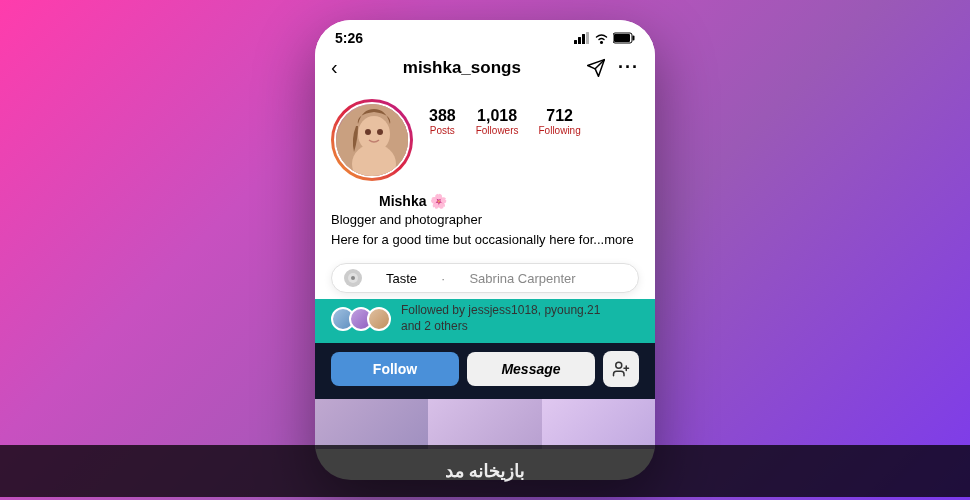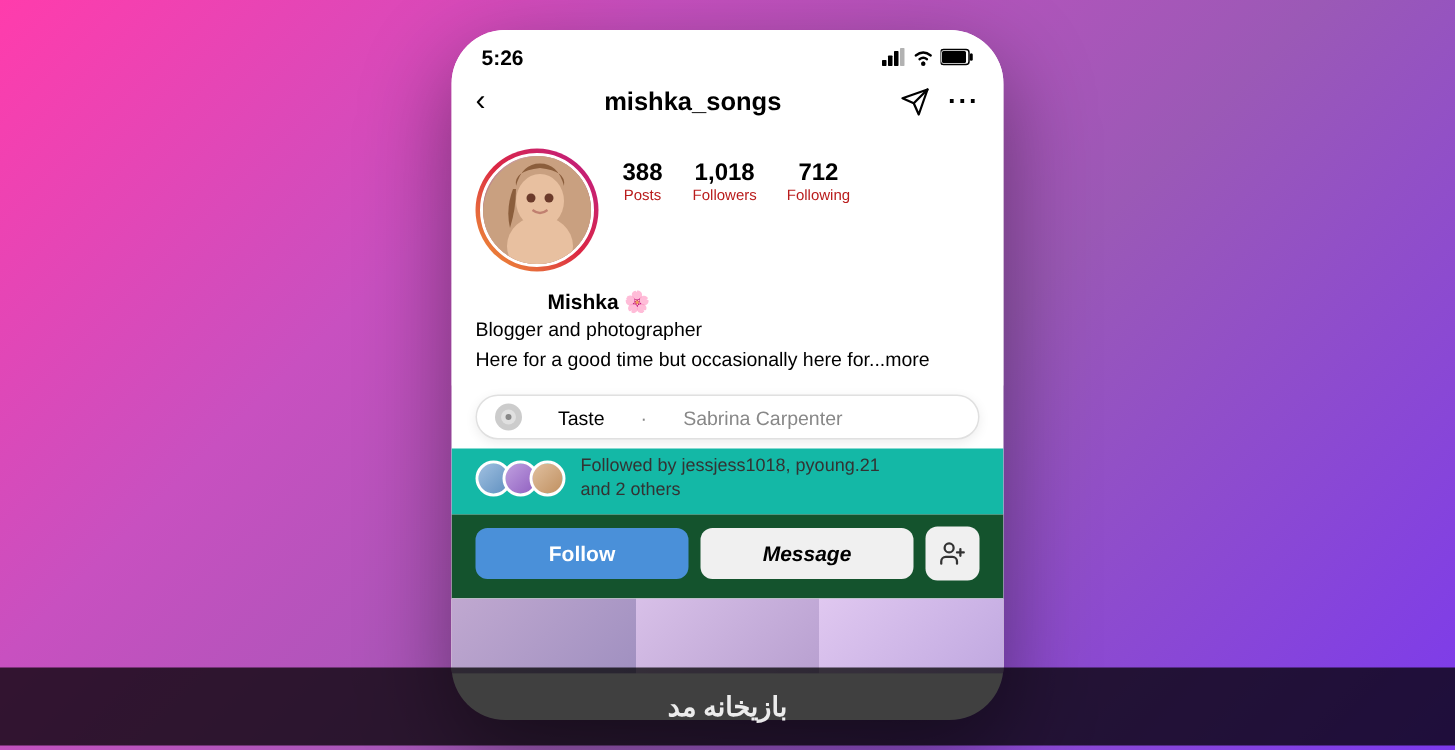--- a/index.html
+++ b/index.html
@@ -16,21 +16,21 @@
       position: absolute;
       inset: 0;
       background: linear-gradient(135deg, #ff3cac 0%, #c850c0 30%, #9b59b6 60%, #7c3aed 100%);
     }
 
     .phone-container {
       position: absolute;
       top: 50%;
       left: 50%;
       transform: translate(-50%, -50%);
-      width: 368px;
+      width: 340px;
       height: 460px;
       background: #fff;
       border-radius: 36px;
       box-shadow: 0 20px 60px rgba(0,0,0,0.4);
       overflow: hidden;
       display: flex;
       flex-direction: column;
     }
 
     
@@ -232,21 +232,21 @@
       color: #333;
       line-height: 1.3;
       margin-left: 8px;
     }
 
     
     .action-buttons {
       display: flex;
       gap: 8px;
       padding: 8px 16px 12px;
-      background: #14532d;
+      background: #0f172a;
       align-items: center;
     }
 
     .btn-follow {
       flex: 1;
       background: #4A90D9;
       color: #fff;
       border: none;
       border-radius: 8px;
       padding: 9px 0;

